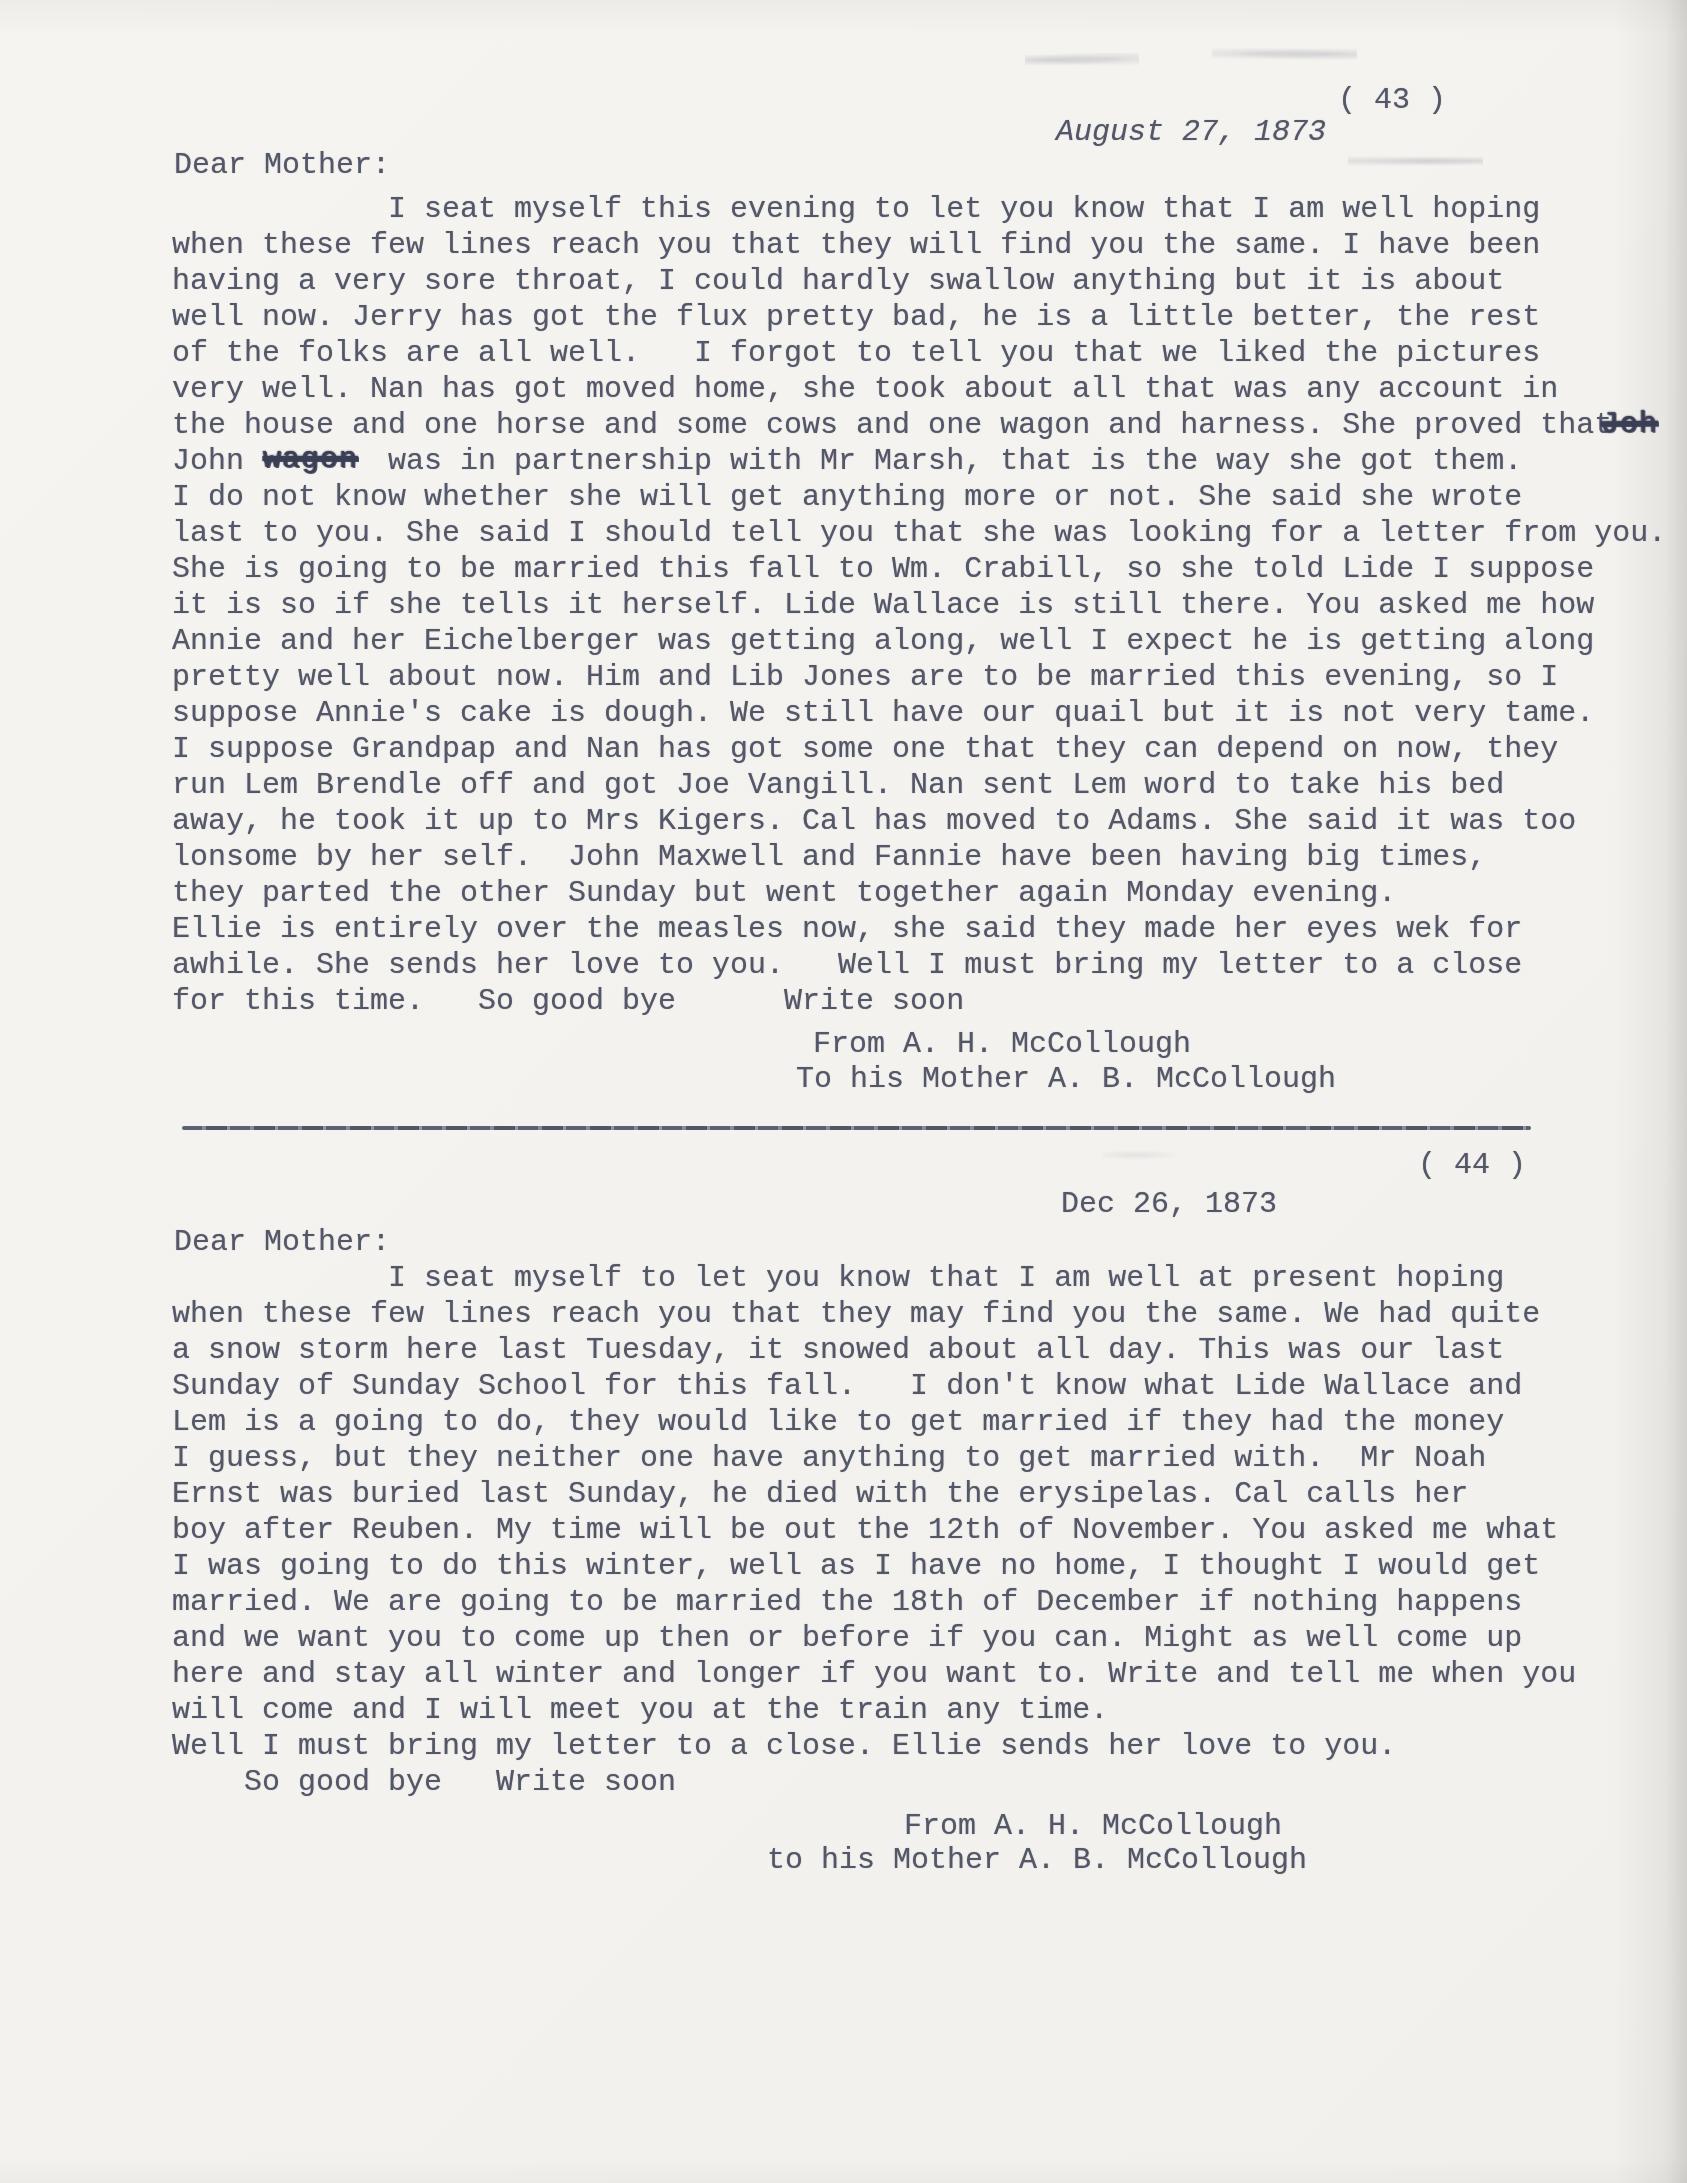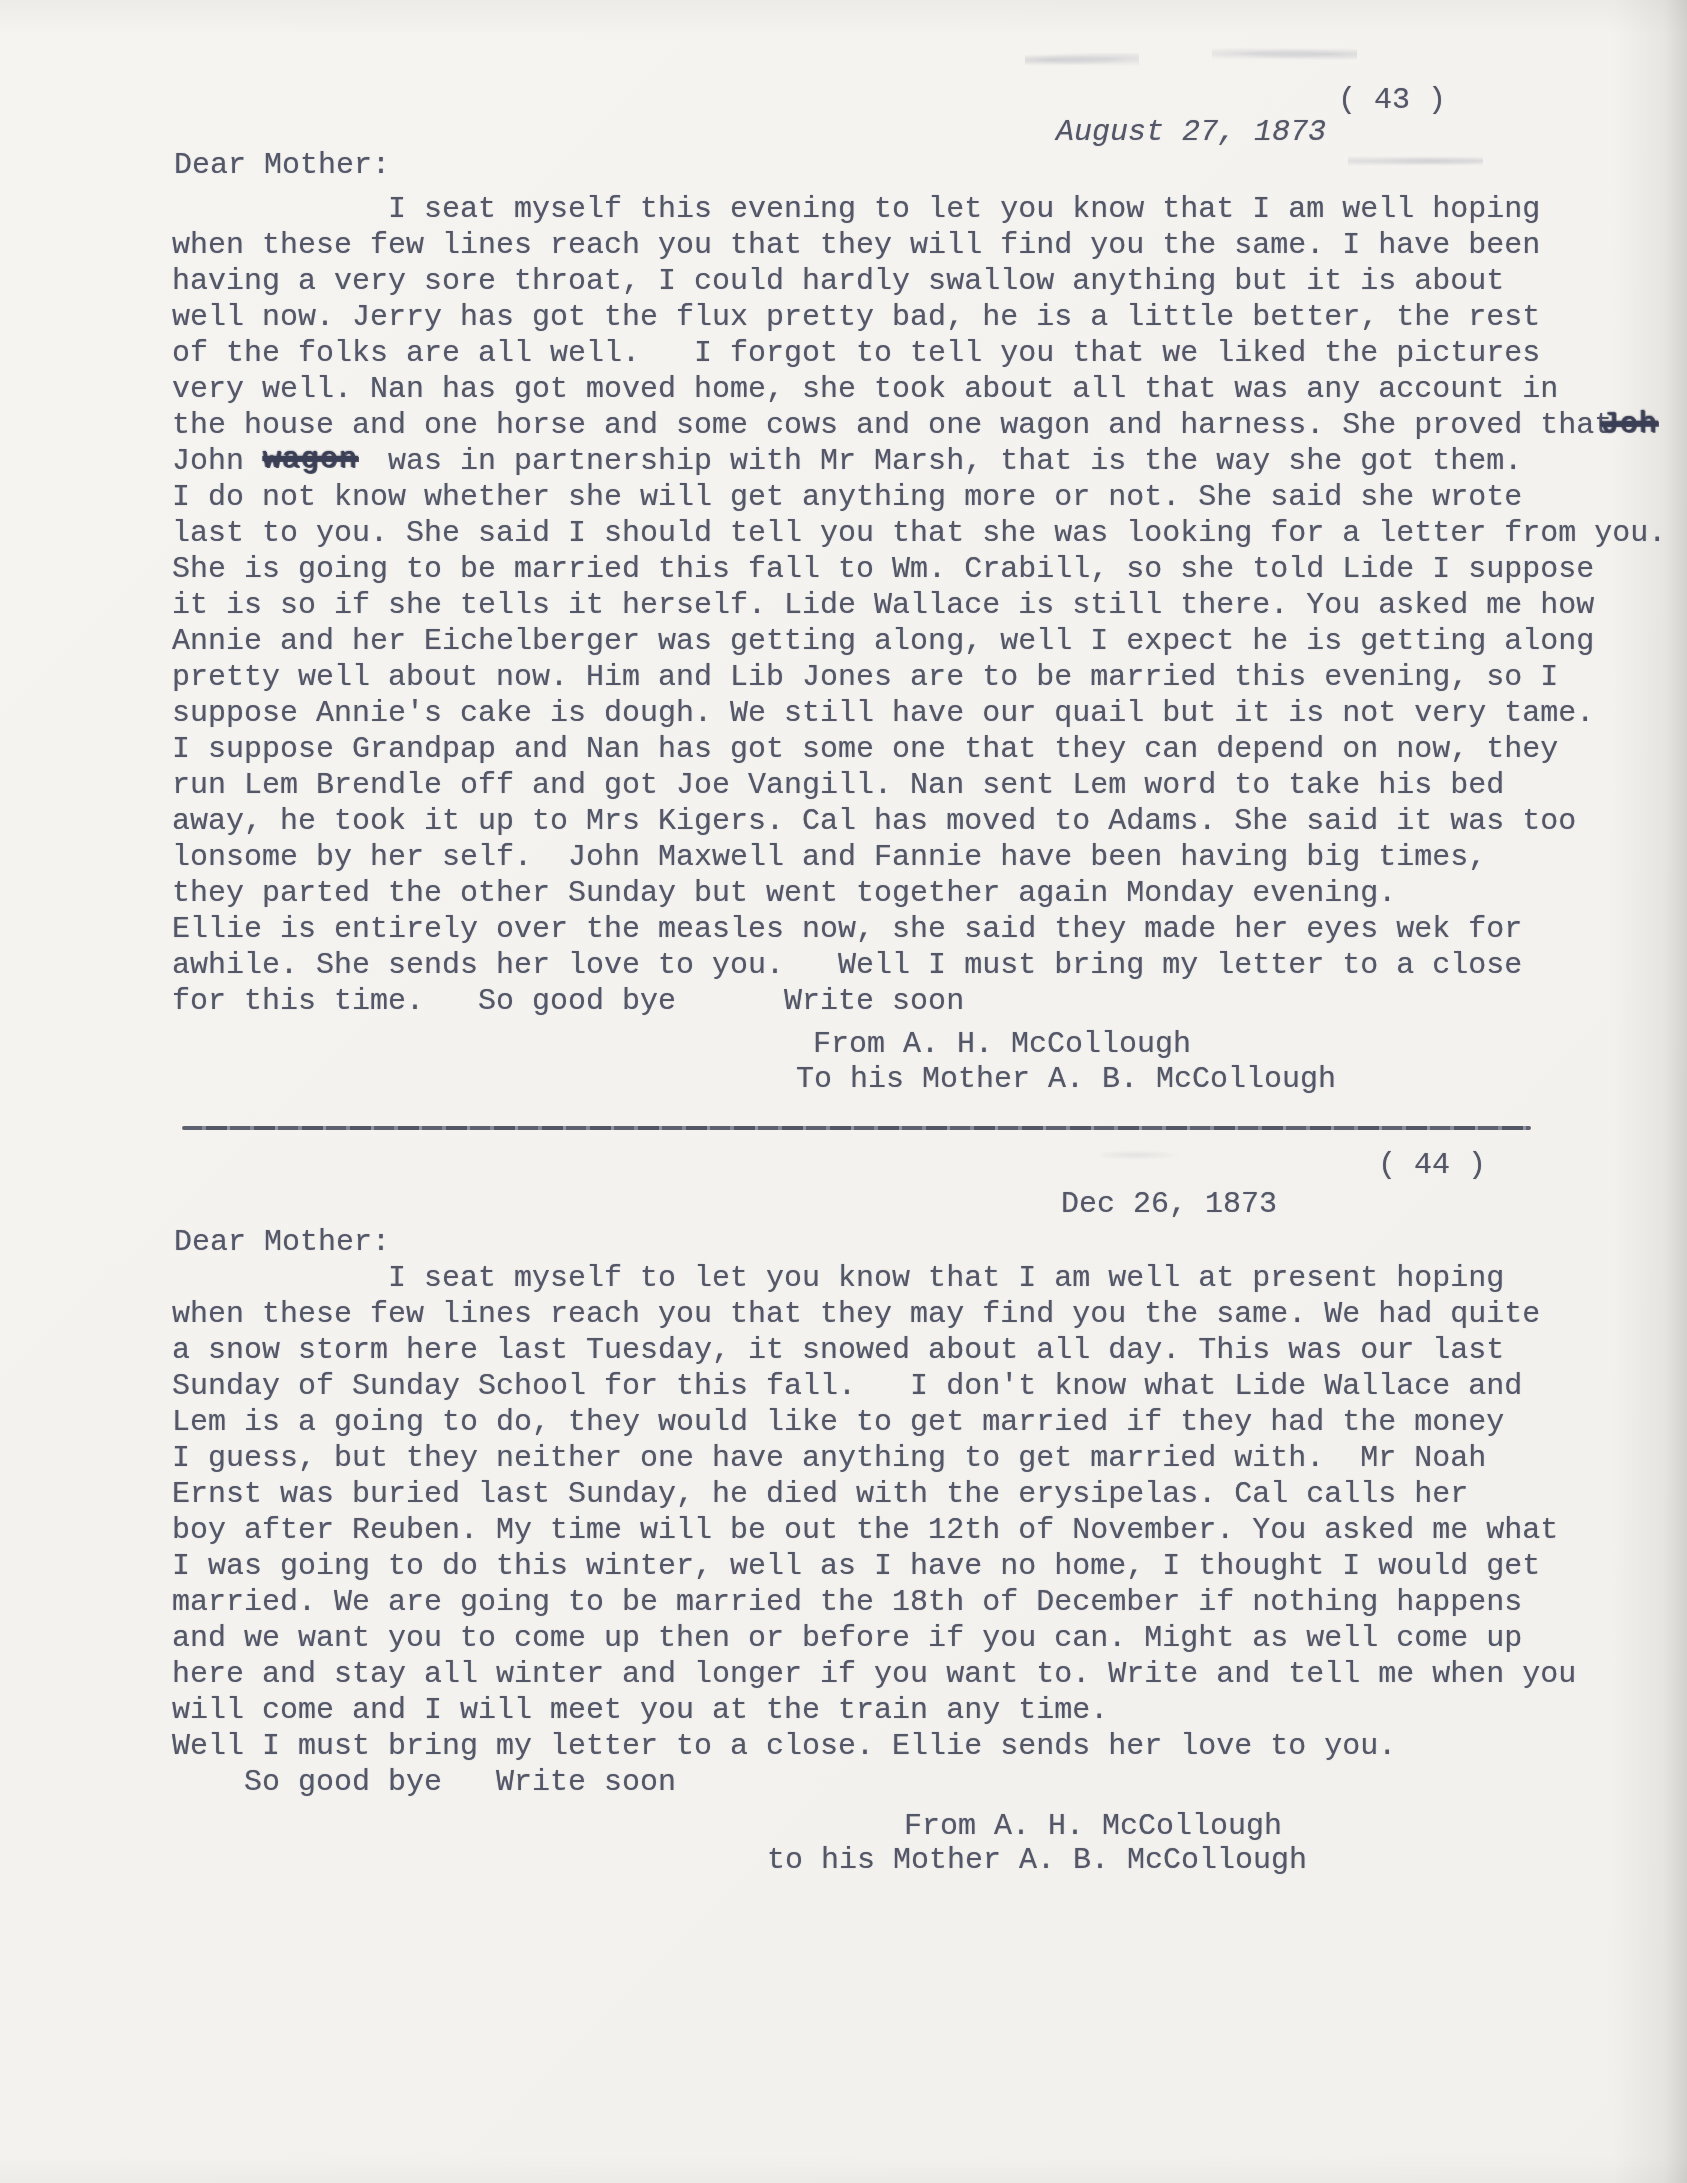--- a/index.html
+++ b/index.html
@@ -49,21 +49,21 @@
     height: 3.9px;
     border-radius: 1.9px;
     background: repeating-linear-gradient(90deg,
       #505466 0px, #505466 20px,
       #7d8190 20px, #7d8190 24px,
       #444859 24px, #444859 45px,
       #8a8e9c 45px, #8a8e9c 48px);
     opacity: 0.92;
   }
 
-  .pnum2  { left: 1378px; top: 1147px; }
+  .pnum2  { left: 1418px; top: 1147px; }
   .date2  { left: 1061px; top: 1186px; }
   .salut2 { left: 174px;  top: 1224px; }
   .body2  { left: 172px;  top: 1260px; }
   .sig2a  { left: 904px;  top: 1808px; }
   .sig2b  { left: 767px;  top: 1842px; }
 
   .strikeout {
     position: absolute;
     font-size: 30px;
     line-height: 36px;

